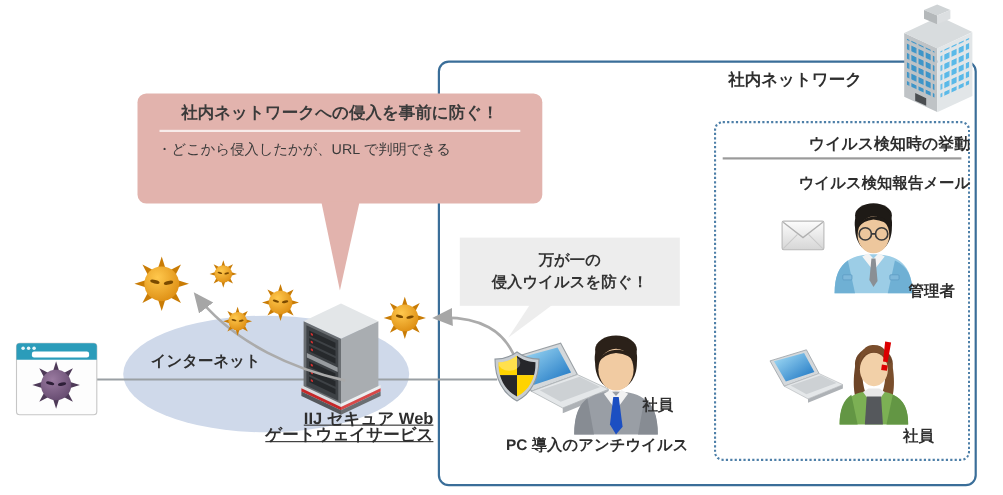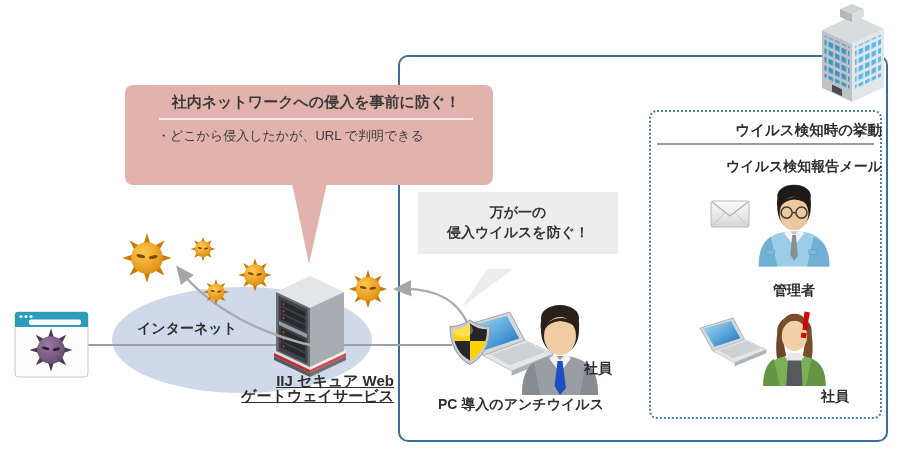--- a/index.html
+++ b/index.html
@@ -11,28 +11,28 @@
   
   #net-box{left:398px;top:55px;width:490px;height:387px;border:2.5px solid #3a6e99;
            border-radius:10px;box-sizing:border-box;background:transparent;z-index:1;}
   
   #panel{left:649px;top:110px;width:233px;height:309px;border:2px dotted #4d7fa8;
          border-radius:8px;box-sizing:border-box;background:#fff;z-index:1;}
   
   #art{left:0;top:0;width:912px;height:450px;z-index:2;}
   
   #pink-callout{left:125px;top:85px;width:368px;height:100px;background:#e2b3ad;
-                border-radius:8px;z-index:3;box-sizing:border-box;padding:8px 18px 0 32px;}
+                border-radius:8px;z-index:3;box-sizing:border-box;padding:8px 18px 0 18px;}
   #pink-title{font-weight:700;font-size:15px;text-align:center;color:#3a3a3a;}
   #pink-rule{height:2px;background:rgba(255,255,255,0.75);margin:6px 2px 6px 2px;}
   .pink-bullet{font-size:13px;line-height:1.5;color:#3a3a3a;}
   #pink-tail{left:292px;top:183px;width:0;height:0;z-index:3;
              border-left:17px solid transparent;border-right:18px solid transparent;
              border-top:81px solid #e2b3ad;}
-  #gray-callout{left:418px;top:192px;width:200px;height:62px;background:#ededed;z-index:3;
+  #gray-callout{left:418px;top:216px;width:200px;height:62px;background:#ededed;z-index:3;
                 box-sizing:border-box;padding-top:10px;}
   .gray-line{font-weight:700;font-size:14px;text-align:center;line-height:1.45;color:#333;}
   #excl{left:799px;top:304px;font-size:38px;font-weight:900;color:#dc0000;
         transform:rotate(8deg);z-index:3;}
   .z3{z-index:3;}
 </style>
 </head>
 <body>
 
 <div id="stage">
@@ -254,26 +254,27 @@
     <div id="pink-rule"></div>
     <div class="pink-bullet">・どこから侵入したかが、URL で判明できる</div>
   </div>
   <div id="pink-tail" class="abs"></div>
 
   <div id="gray-callout" class="abs">
     <div class="gray-line">万が一の</div>
     <div class="gray-line">侵入ウイルスを防ぐ！</div>
   </div>
 
+  <div class="lbl z3" style="left:662px;top:63px;width:160px;font-size:15px;">社内ネットワーク</div>
   <div class="lbl ctr z3" style="left:649px;top:121px;width:233px;font-size:14.5px;">ウイルス検知時の挙動</div>
   <div class="abs z3" style="left:657px;top:143px;width:217px;height:2px;background:#9a9a9a;"></div>
   <div class="lbl ctr z3" style="left:649px;top:158px;width:233px;font-size:14px;">ウイルス検知報告メール</div>
-  <div class="lbl ctr z3" style="left:695px;top:256px;width:120px;font-size:14px;margin-top:26px;">管理者</div>
+  <div class="lbl ctr z3" style="left:748px;top:256px;width:120px;font-size:14px;">管理者</div>
   <div class="lbl ctr z3" style="left:729px;top:388px;width:120px;font-size:14px;">社員</div>
   <div class="lbl z3" style="left:137px;top:320px;font-size:14px;">インターネット</div>
   <div class="lbl ctr z3" style="left:210px;top:374px;width:184px;font-size:15px;line-height:14.5px;text-decoration:underline;">
     <div>IIJ セキュア Web</div>
     <div>ゲートウェイサービス</div>
   </div>
-  <div class="lbl ctr z3" style="left:404px;top:396px;width:200px;font-size:14px;">PC 導入のアンチウイルス</div>
+  <div class="lbl ctr z3" style="left:426px;top:396px;width:200px;font-size:14px;">PC 導入のアンチウイルス</div>
   <div class="lbl z3" style="left:584px;top:360px;font-size:14px;">社員</div>
   <div id="excl" class="abs">!</div>
 </div>
 
 </body></html>

